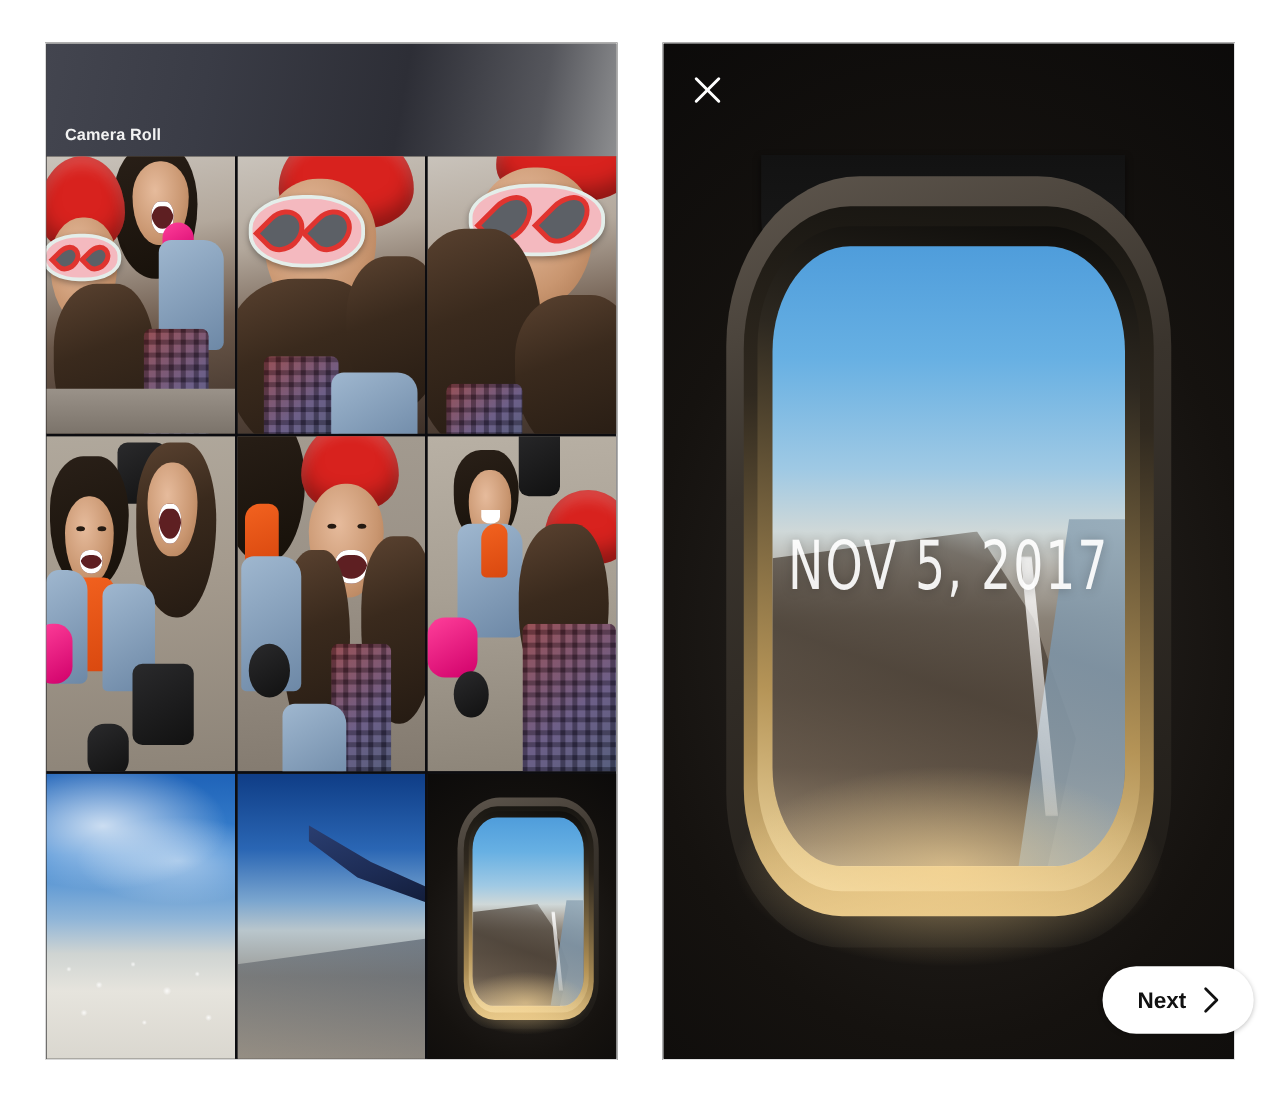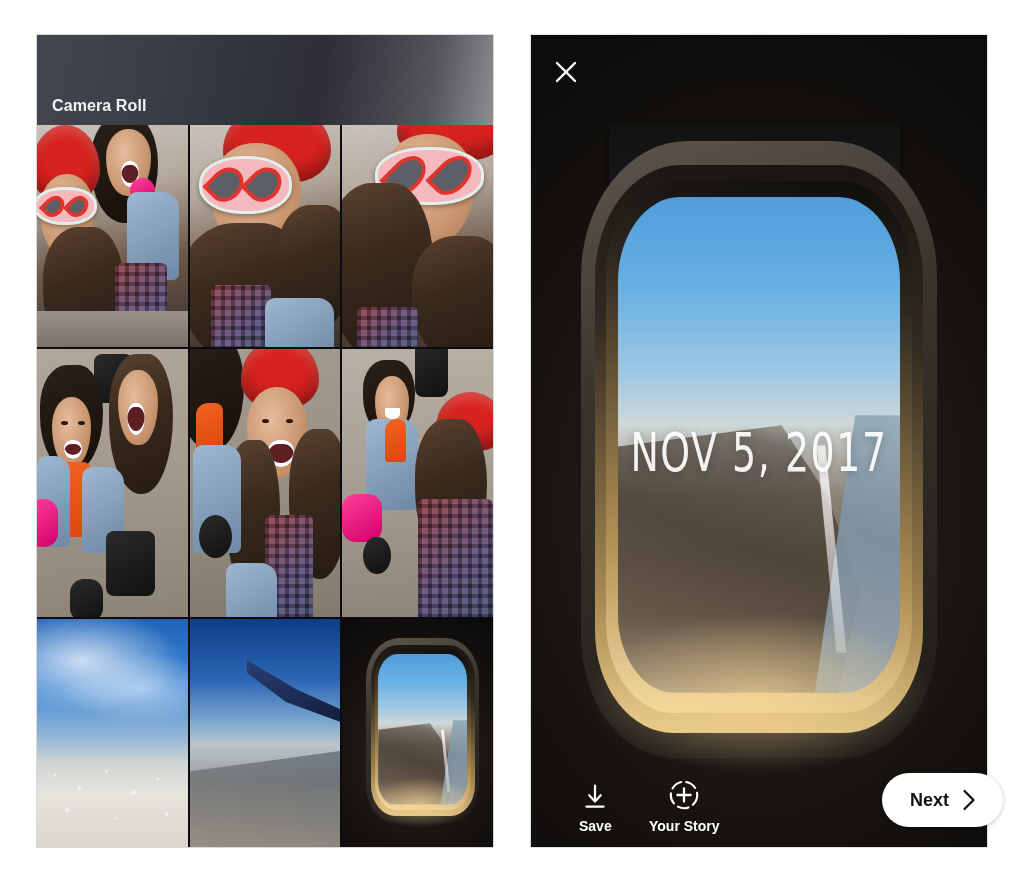--- a/index.html
+++ b/index.html
@@ -20,21 +20,21 @@
     overflow: hidden;
     border: 1px solid #d8d8d8;
   }
   .gallery-header {
     position: relative;
     width: 100%; height: 90px;
     background: linear-gradient(100deg, #43454f 0%, #3a3c46 28%, #2d2e36 62%, #55565c 86%, #8d8e90 100%);
   }
   .gallery-header .title {
     position: absolute; left: 15px; bottom: 10px;
-    color: #f2f2f2; font-size: 16px; font-weight: 600;
+    color: #f2f2f2; font-size: 13px; font-weight: 600;
     letter-spacing: .1px;
   }
   .grid {
     display: grid;
     grid-template-columns: repeat(3, 1fr);
     grid-auto-rows: auto;
     gap: 2px;
     background: #0c0c10;
   }
   .cell { position: relative; overflow: hidden; background: #222; }
@@ -406,40 +406,20 @@
           <div class="tb-btn">
             <svg width="26" height="26" viewBox="0 0 26 26">
               <line x1="4" y1="4" x2="22" y2="22" stroke="#fff" stroke-width="2.4" stroke-linecap="round"></line>
               <line x1="22" y1="4" x2="4" y2="22" stroke="#fff" stroke-width="2.4" stroke-linecap="round"></line>
             </svg>
           </div>
         </div>
 
       </div>
 
-      <div class="editor-bottombar">
-
-        <div class="bb-item bb-save">
-          <svg width="30" height="30" viewBox="0 0 30 30">
-            <line x1="15" y1="3.5" x2="15" y2="18.5" stroke="#fff" stroke-width="2.2" stroke-linecap="round"></line>
-            <path d="M9.2 13.2 L15 19.4 L20.8 13.2" fill="none" stroke="#fff" stroke-width="2.2" stroke-linecap="round" stroke-linejoin="round"></path>
-            <line x1="6.4" y1="24.6" x2="23.6" y2="24.6" stroke="#fff" stroke-width="2.2" stroke-linecap="round"></line>
-          </svg>
-          <span class="bb-label">Save</span>
-        </div>
-
-        <div class="bb-item bb-story">
-          <svg width="34" height="34" viewBox="0 0 34 34">
-            <circle cx="17" cy="17" r="13.2" fill="none" stroke="#fff" stroke-width="2.1" stroke-linecap="round" stroke-dasharray="11 5"></circle>
-            <line x1="17" y1="10.4" x2="17" y2="23.6" stroke="#fff" stroke-width="2.3" stroke-linecap="round"></line>
-            <line x1="10.4" y1="17" x2="23.6" y2="17" stroke="#fff" stroke-width="2.3" stroke-linecap="round"></line>
-          </svg>
-          <span class="bb-label">Your Story</span>
-        </div>
-      </div>
     </div>
 
     <div class="next-btn">
       <span>Next</span>
       <svg width="16" height="24" viewBox="0 0 16 24">
         <path d="M3.5 3 L12.5 12 L3.5 21" fill="none" stroke="#111" stroke-width="2.2" stroke-linecap="round" stroke-linejoin="round"></path>
       </svg>
     </div>
   </div>
 

